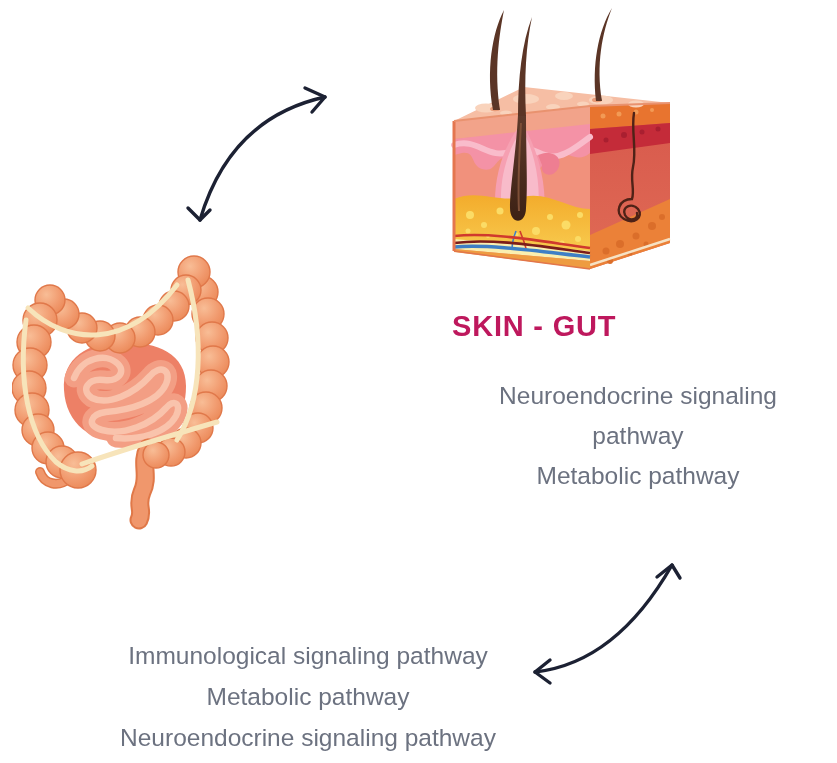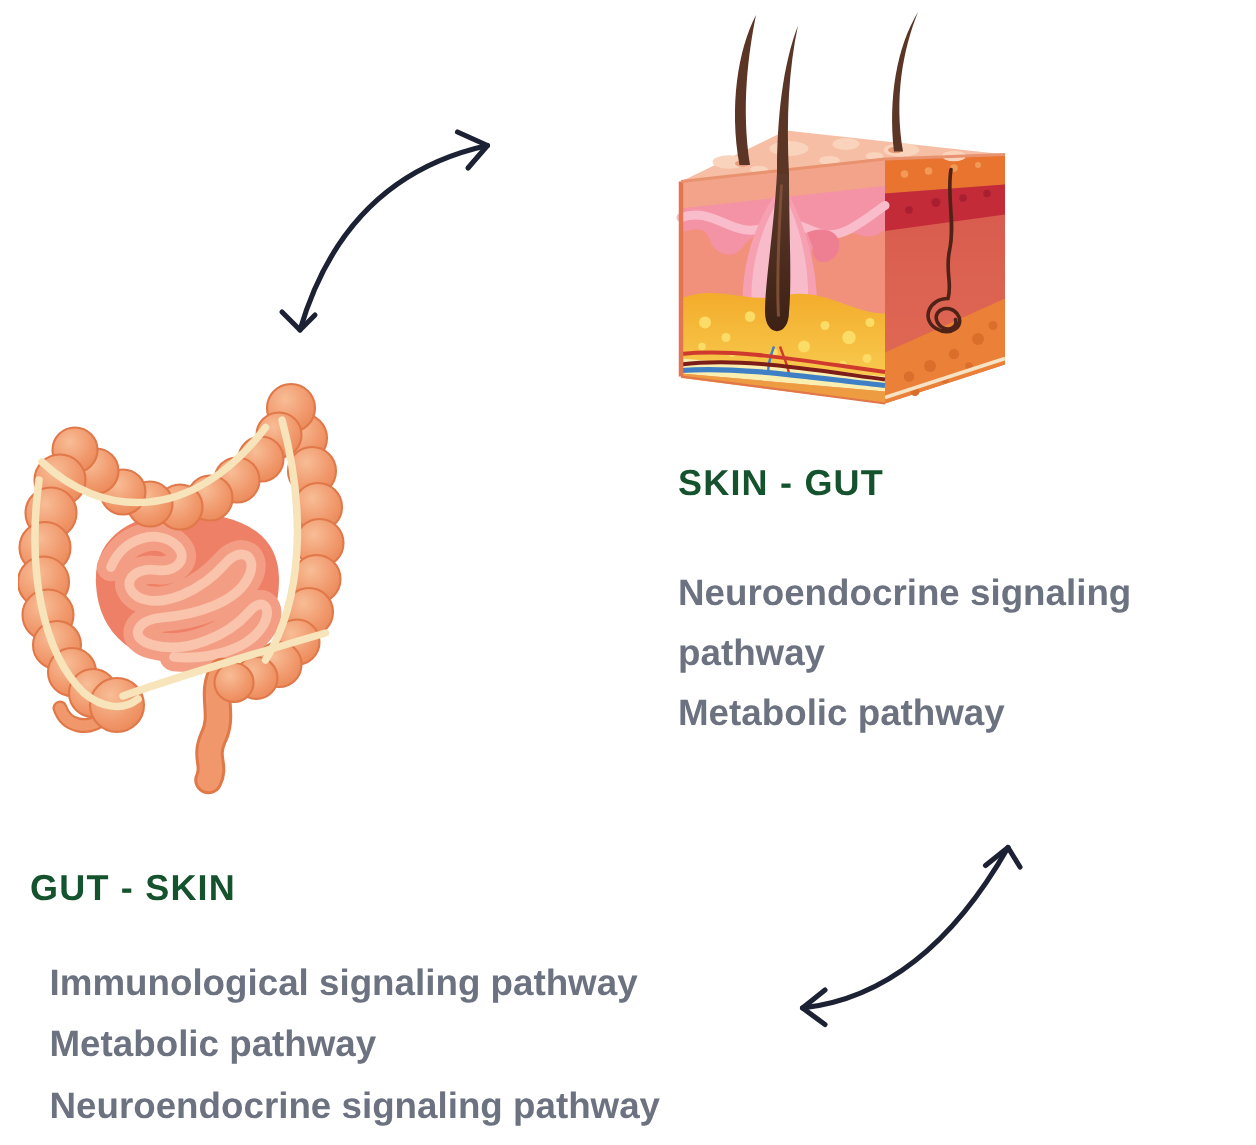--- a/index.html
+++ b/index.html
@@ -2,25 +2,25 @@
 <html><head>
 <meta charset="utf-8">
 <style>
   html,body{margin:0;padding:0;background:#ffffff;}
   .canvas{
     position:relative;width:837px;height:763px;background:#ffffff;
     font-family:"Liberation Sans","DejaVu Sans",sans-serif;overflow:hidden;
   }
   .illus{position:absolute;}
   .heading{
-    position:absolute;font-weight:800;font-size:24px;line-height:1.2;
-    letter-spacing:0.8px;color:#14532d;
+    position:absolute;font-weight:800;font-size:29px;line-height:1.2;
+    letter-spacing:0.8px;color:#be185d;
   }
   .pathway-list{
-    position:absolute;font-size:24.5px;color:#6C7280;font-weight:700;
+    position:absolute;font-size:24.5px;color:#6C7280;font-weight:400;text-align:center;
   }
   .pathway-list .pathway-item{line-height:40px;}
   #skin-gut-list{line-height:40px;}
   #gut-skin-list .pathway-item{line-height:41px;}
 </style>
 </head>
 <body>
 
 <div class="canvas">
 
@@ -226,21 +226,20 @@
     </g>
   </svg>
 
   <div class="heading" style="left:452px;top:309px;">SKIN - GUT</div>
 
   <div class="pathway-list" id="skin-gut-list" style="left:452px;top:376px;width:372px;">
     <div class="pathway-item">Neuroendocrine signaling pathway</div>
     <div class="pathway-item">Metabolic pathway</div>
   </div>
 
-  <div class="heading" style="left:20px;top:579px;">GUT - SKIN</div>
-
-  <div class="pathway-list" id="gut-skin-list" style="left:18px;top:635px;width:580px;margin-left:15px;">
+
+  <div class="pathway-list" id="gut-skin-list" style="left:18px;top:635px;width:580px;">
     <div class="pathway-item">Immunological signaling pathway</div>
     <div class="pathway-item">Metabolic pathway</div>
     <div class="pathway-item">Neuroendocrine signaling pathway</div>
   </div>
 
 </div>
 
 </body></html>

